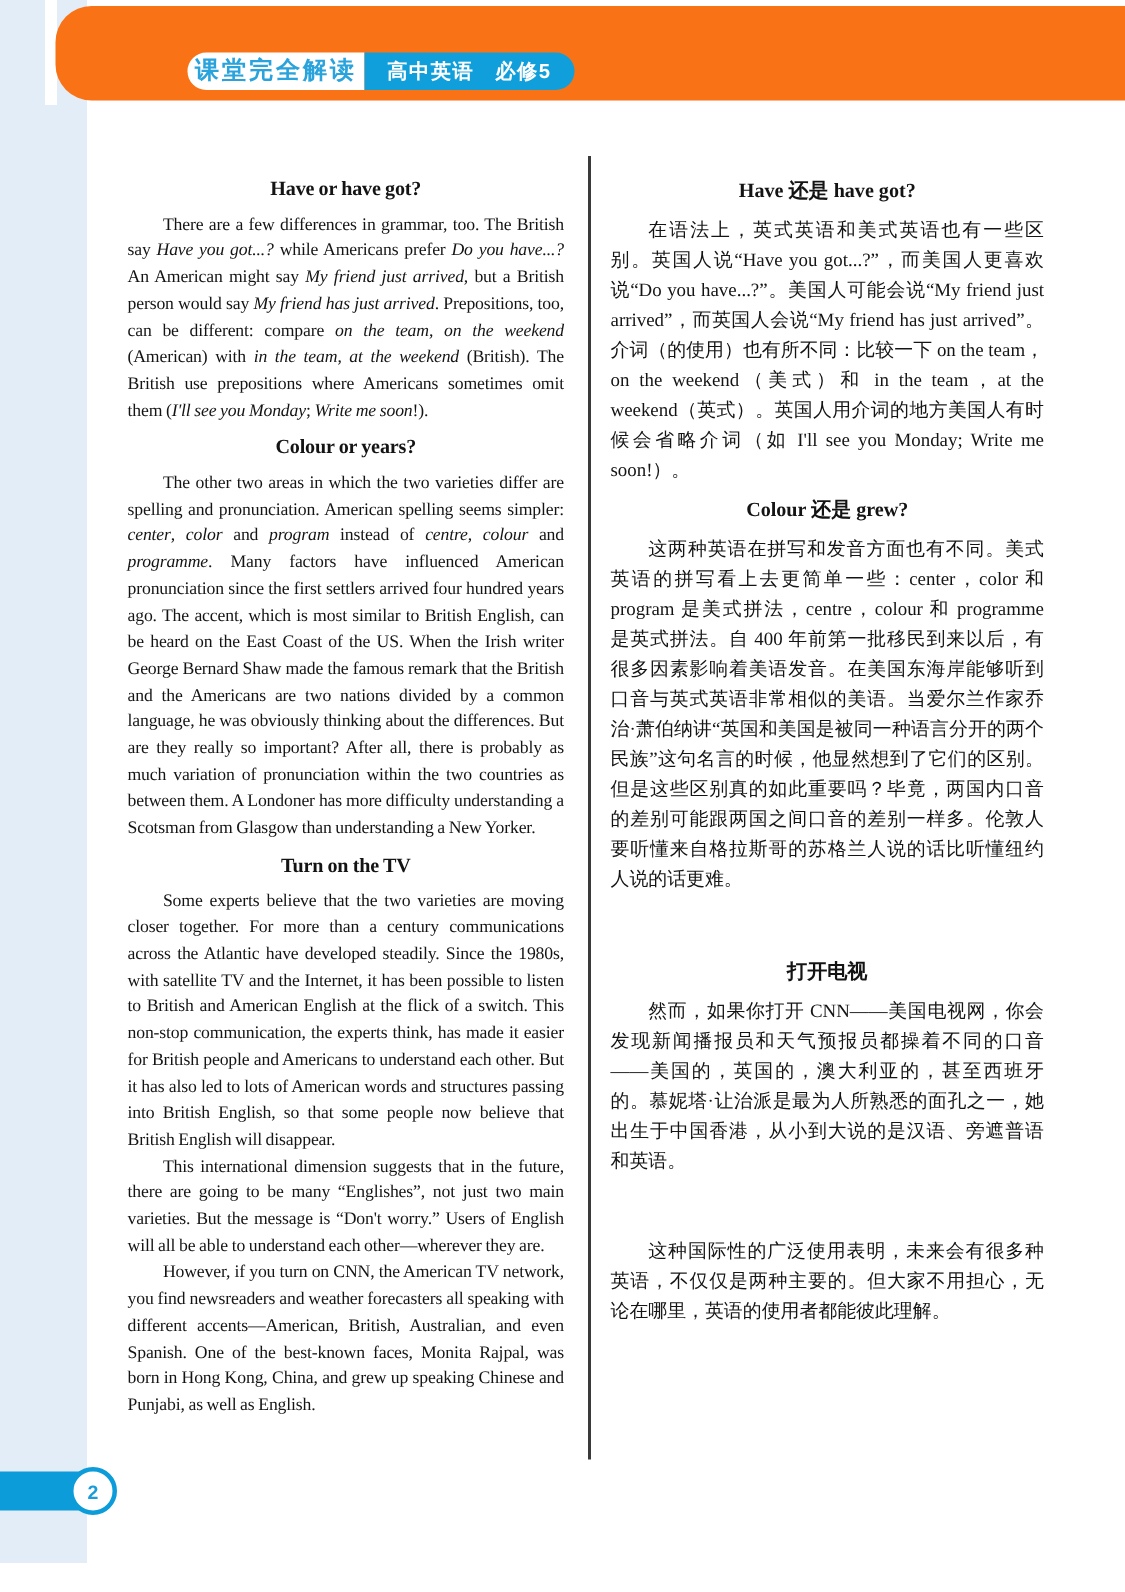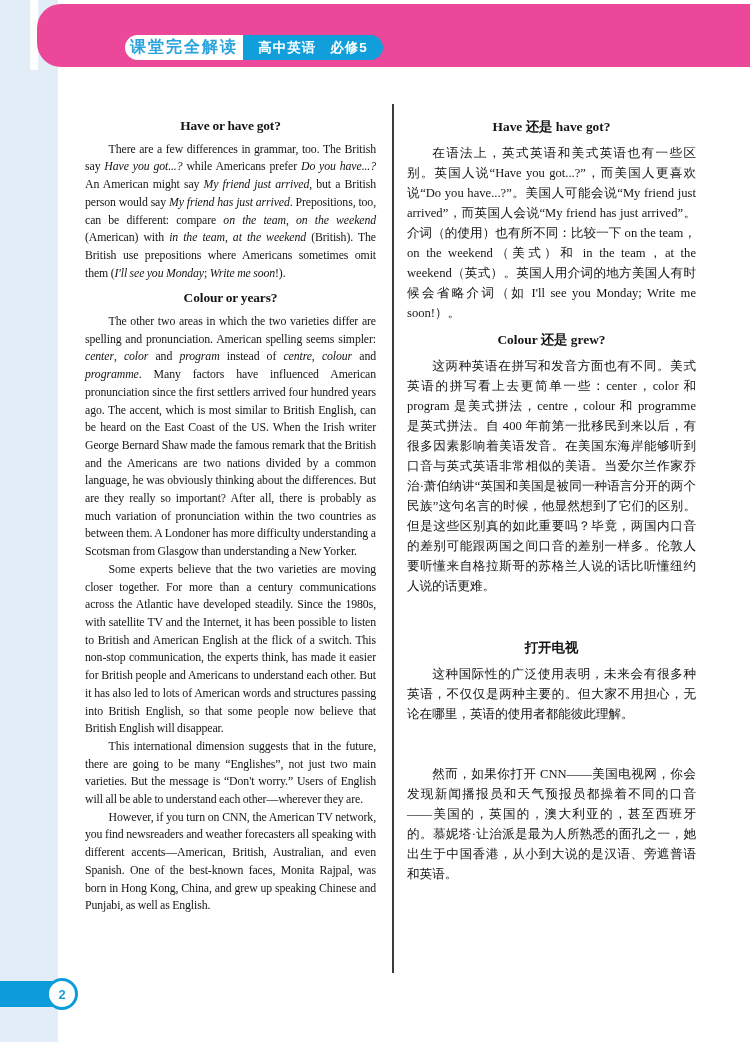--- a/index.html
+++ b/index.html
@@ -2,21 +2,21 @@
 <html><head>
 <meta charset="utf-8">
 <style>
   html,body{margin:0;padding:0;background:#ffffff;}
   .page{position:relative;width:750px;height:1061px;background:#ffffff;overflow:hidden;
         font-family:"Liberation Serif", serif;}
   
   .left-strip{position:absolute;left:0;top:0;width:58px;height:1042px;background:#e2edf7;}
   .strip-gap{position:absolute;left:30px;top:0;width:8px;height:70px;background:#ffffff;}
   
-  .header-band{position:absolute;left:37px;top:4px;width:713px;height:63px;background:#ec4899;
+  .header-band{position:absolute;left:37px;top:4px;width:713px;height:63px;background:#f97316;
                border-radius:24px 0 0 24px;}
   .pill{position:absolute;top:31px;height:25px;display:flex;align-items:center;justify-content:center;
         font-family:"Liberation Sans", sans-serif;font-weight:bold;}
   .pill-white{left:88px;width:118px;background:#ffffff;border-radius:13px 0 0 13px;
               color:#2aa3dc;font-size:16px;letter-spacing:2px;}
   .pill-blue{left:206px;width:140px;background:#109fdb;border-radius:0 13px 13px 0;
              color:#ffffff;font-size:13.5px;letter-spacing:1px;}
   .pill-blue .sep{display:inline-block;width:14px;}
   
   .divider{position:absolute;left:392px;top:104px;width:2px;height:869px;background:#3a3a3a;}
@@ -61,38 +61,39 @@
   <div class="col col-en">
       <div class="section">
         <h3 class="col-heading">Have or have got?</h3>
         <p class="para"><span>There are a few differences in grammar, too. The British say </span><span class="it">Have you got...?</span><span> while Americans prefer </span><span class="it">Do you have...?</span><span> An American might say </span><span class="it">My friend just arrived</span><span>, but a British person would say </span><span class="it">My friend has just arrived</span><span>. Prepositions, too, can be different: compare </span><span class="it">on the team</span><span>, </span><span class="it">on the weekend</span><span> (American) with </span><span class="it">in the team</span><span>, </span><span class="it">at the weekend</span><span> (British). The British use prepositions where Americans sometimes omit them (</span><span class="it">I'll see you Monday</span><span>; </span><span class="it">Write me soon</span><span>!).</span></p>
       </div>
       <div class="section">
         <h3 class="col-heading">Colour or years?</h3>
         <p class="para"><span>The other two areas in which the two varieties differ are spelling and pronunciation. American spelling seems simpler: </span><span class="it">center</span><span>, </span><span class="it">color</span><span> and </span><span class="it">program</span><span> instead of </span><span class="it">centre</span><span>, </span><span class="it">colour</span><span> and </span><span class="it">programme</span><span>. Many factors have influenced American pronunciation since the first settlers arrived four hundred years ago. The accent, which is most similar to British English, can be heard on the East Coast of the US. When the Irish writer George Bernard Shaw made the famous remark that the British and the Americans are two nations divided by a common language, he was obviously thinking about the differences. But are they really so important? After all, there is probably as much variation of pronunciation within the two countries as between them. A Londoner has more difficulty understanding a Scotsman from Glasgow than understanding a New Yorker.</span></p>
       </div>
       <div class="section">
+        <h3 class="col-heading">Turn on the TV</h3>
         <p class="para">Some experts believe that the two varieties are moving closer together. For more than a century communications across the Atlantic have developed steadily. Since the 1980s, with satellite TV and the Internet, it has been possible to listen to British and American English at the flick of a switch. This non-stop communication, the experts think, has made it easier for British people and Americans to understand each other. But it has also led to lots of American words and structures passing into British English, so that some people now believe that British English will disappear.</p>
         <p class="para">This international dimension suggests that in the future, there are going to be many “Englishes”, not just two main varieties. But the message is “Don't worry.” Users of English will all be able to understand each other—wherever they are.</p>
         <p class="para">However, if you turn on CNN, the American TV network, you find newsreaders and weather forecasters all speaking with different accents—American, British, Australian, and even Spanish. One of the best-known faces, Monita Rajpal, was born in Hong Kong, China, and grew up speaking Chinese and Punjabi, as well as English.</p>
       </div>
     </div>
   <div class="col col-zh">
       <div class="section">
         <h3 class="col-heading">Have 还是 have got?</h3>
         <p class="para">在语法上，英式英语和美式英语也有一些区别。英国人说“Have you got...?”，而美国人更喜欢说“Do you have...?”。美国人可能会说“My friend just arrived”，而英国人会说“My friend has just arrived”。介词（的使用）也有所不同：比较一下 on the team，on the weekend（美式）和 in the team，at the weekend（英式）。英国人用介词的地方美国人有时候会省略介词（如 I'll see you Monday; Write me soon!）。</p>
       </div>
       <div class="section">
         <h3 class="col-heading">Colour 还是 grew?</h3>
         <p class="para">这两种英语在拼写和发音方面也有不同。美式英语的拼写看上去更简单一些：center，color 和 program 是美式拼法，centre，colour 和 programme 是英式拼法。自 400 年前第一批移民到来以后，有很多因素影响着美语发音。在美国东海岸能够听到口音与英式英语非常相似的美语。当爱尔兰作家乔治·萧伯纳讲“英国和美国是被同一种语言分开的两个民族”这句名言的时候，他显然想到了它们的区别。但是这些区别真的如此重要吗？毕竟，两国内口音的差别可能跟两国之间口音的差别一样多。伦敦人要听懂来自格拉斯哥的苏格兰人说的话比听懂纽约人说的话更难。</p>
       </div>
       <div class="section">
         <h3 class="col-heading">打开电视</h3>
+        <p class="para">然而，如果你打开 CNN——美国电视网，你会发现新闻播报员和天气预报员都操着不同的口音——美国的，英国的，澳大利亚的，甚至西班牙的。慕妮塔·让治派是最为人所熟悉的面孔之一，她出生于中国香港，从小到大说的是汉语、旁遮普语和英语。</p>
         <p class="para">这种国际性的广泛使用表明，未来会有很多种英语，不仅仅是两种主要的。但大家不用担心，无论在哪里，英语的使用者都能彼此理解。</p>
-        <p class="para">然而，如果你打开 CNN——美国电视网，你会发现新闻播报员和天气预报员都操着不同的口音——美国的，英国的，澳大利亚的，甚至西班牙的。慕妮塔·让治派是最为人所熟悉的面孔之一，她出生于中国香港，从小到大说的是汉语、旁遮普语和英语。</p>
       </div>
     </div>
 
   <div class="page-bar"></div>
   <div class="page-circle">
     <span>2</span>
   </div>
 
 </div>
 

